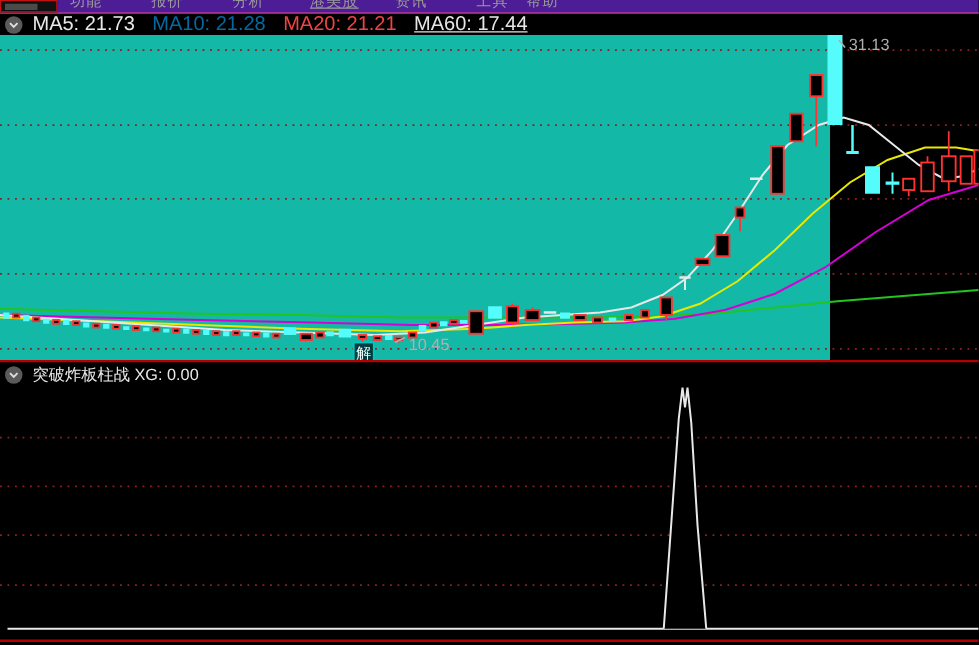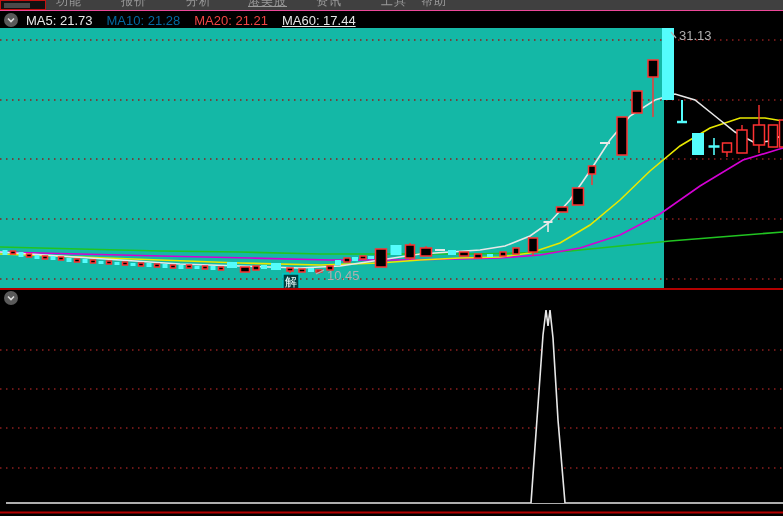--- a/index.html
+++ b/index.html
@@ -1,32 +1,32 @@
 <!DOCTYPE html>
 <html><head>
 <meta charset="utf-8">
 <style>
   html,body{margin:0;padding:0;background:#000;}
   body{width:783px;height:516px;position:relative;overflow:hidden;
        font-family:"Liberation Sans","DejaVu Sans",sans-serif;}
   
-  .topbar{position:absolute;left:0;top:0;width:783px;height:10px;background:#404040;
+  .topbar{position:absolute;left:0;top:0;width:783px;height:10px;background:#4c1d95;
           border-bottom:1px solid #ec4899;}
   .sysbox{position:absolute;left:0;top:0;width:44px;height:8px;border:1px solid #c31212;background:#111;}
   .sysbox .grip{position:absolute;left:3px;top:2px;width:26px;height:5px;background:#4a4a4a;}
   .menu-item{position:absolute;top:0;height:10px;overflow:hidden;color:#9a9a9a;font-size:12px;line-height:12px;}
   .menu-item span{position:relative;top:-5px;display:block;letter-spacing:1px;}
   
   .titlebar{position:absolute;left:0;top:11px;width:783px;height:17px;background:#000;
             display:flex;align-items:center;padding-left:4px;box-sizing:border-box;}
   .stock{color:#dcdcdc;font-size:13px;margin-right:6px;white-space:nowrap;}
   .chev{width:14px;height:14px;border-radius:50%;background:#5a5a5a;display:inline-flex;
         align-items:center;justify-content:center;margin-right:8px;flex:0 0 auto;}
   .chev svg{display:block;}
-  .ma-label{font-size:13px;margin-right:14px;white-space:nowrap;}
+  .ma-label{font-size:16px;margin-right:14px;white-space:nowrap;}
   
   .chart{position:absolute;left:0;top:28px;width:664px;height:260px;background:#14b8a6;}
   
   .sep{position:absolute;left:0;top:288px;width:783px;height:2px;background:#b40000;}
   
   .panel{position:absolute;left:0;top:290px;width:783px;height:226px;background:#000;}
   .panel-header{position:absolute;left:4px;top:1px;display:flex;align-items:center;z-index:2;}
   .panel-title{color:#e8e8e8;font-size:13px;white-space:nowrap;}
   svg{font-family:"Liberation Sans","DejaVu Sans",sans-serif;}
 </style>
@@ -180,20 +180,23 @@
 
 <div class="sep"></div>
 
 <div class="panel">
   <div class="panel-header">
     <span class="chev">
       <svg width="10" height="10" viewBox="0 0 10 10">
           <polyline points="2,3.5 5,6.5 8,3.5" fill="none" stroke="#ddd" stroke-width="1.6"></polyline>
         </svg>
     </span>
+    <span class="panel-title">
+      <span>突破炸板柱战</span>&nbsp;<span>XG: 0.00</span>
+    </span>
   </div>
   <svg id="panel-svg" width="783" height="226" viewBox="0 0 783 226">
       <line x1="0" y1="60" x2="783" y2="60" stroke="#8c1f1f" stroke-width="1.4" stroke-dasharray="1.5 4.5"></line>
       <line x1="0" y1="99" x2="783" y2="99" stroke="#8c1f1f" stroke-width="1.4" stroke-dasharray="1.5 4.5"></line>
       <line x1="0" y1="138" x2="783" y2="138" stroke="#8c1f1f" stroke-width="1.4" stroke-dasharray="1.5 4.5"></line>
       <line x1="0" y1="178" x2="783" y2="178" stroke="#8c1f1f" stroke-width="1.4" stroke-dasharray="1.5 4.5"></line>
       <line x1="6" y1="213" x2="783" y2="213" stroke="#e8e8e8" stroke-width="1.6"></line>
       <polyline points="531,213 543,45 546,20 548,36 550,20 553,48 558,130 565,213" fill="#000" stroke="#e8e8e8" stroke-width="1.6"></polyline>
       <line x1="0" y1="222.5" x2="783" y2="222.5" stroke="#b40000" stroke-width="2"></line>
     </svg>

